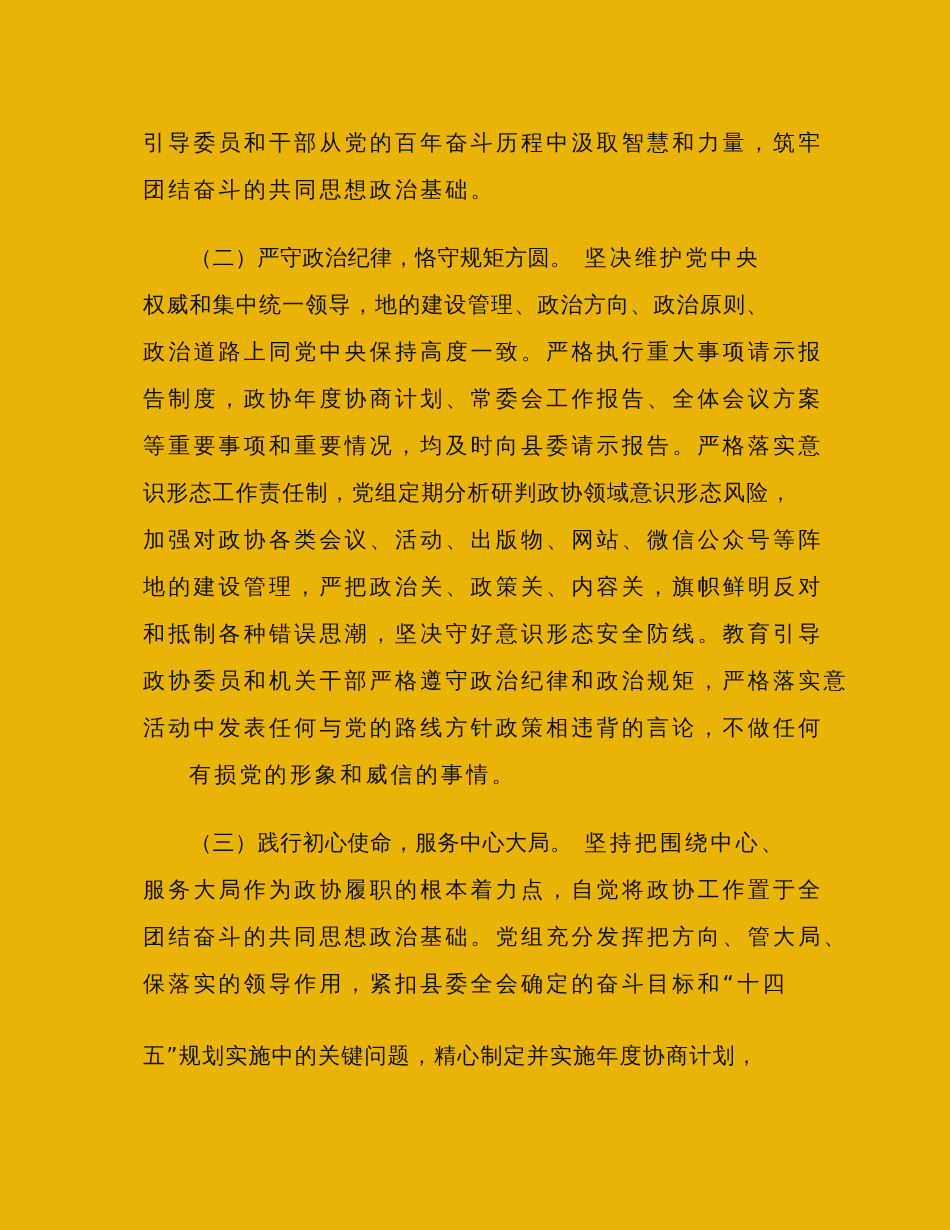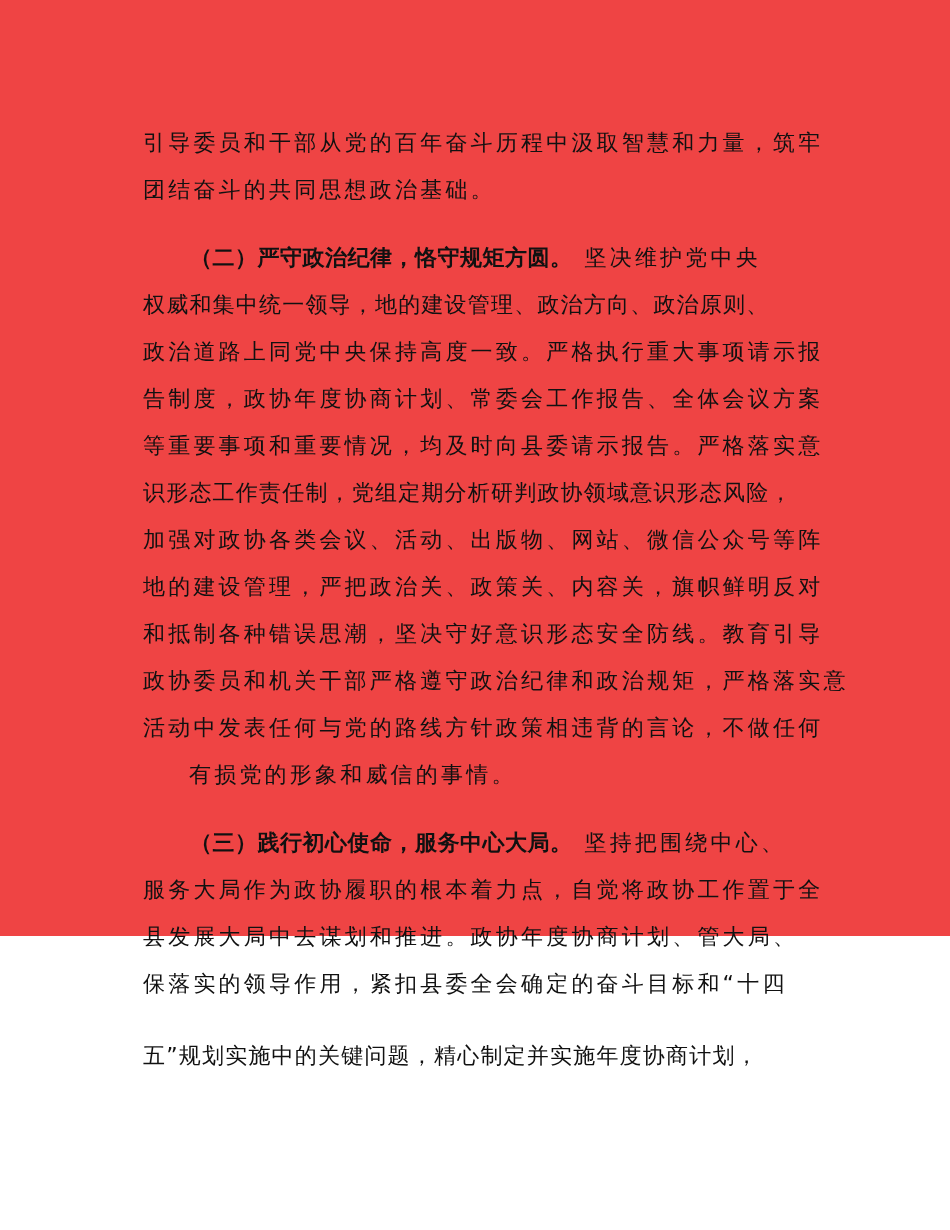--- a/index.html
+++ b/index.html
@@ -12,35 +12,35 @@
       height: 1230px;
       position: relative;
       overflow: hidden;
       font-family: "DejaVu Sans", "Liberation Sans", sans-serif;
       color: #111111;
     }
     .page {
       position: absolute;
       left: 0; top: 0;
       width: 950px;
-      height: 936px;
-      background: #ef4444;
+      height: 1230px;
+      background: #eab308;
     }
     .line {
       position: absolute;
       left: 143px;
       font-size: 22px;
       line-height: 30px;
       white-space: nowrap;
       letter-spacing: 3.2px;
       color: #111;
     }
     .line.indent { left: 190px; }
     .heading {
-      font-weight: bold;
+      font-weight: normal;
       letter-spacing: 0.5px;
       margin-top: 8px;
     }
     .tight { letter-spacing: 1.2px; }
   </style>
 </head>
 <body>
 
 <div class="page">
 
@@ -59,17 +59,17 @@
   <div class="line" style="top:572px;">地的建设管理，严把政治关、政策关、内容关，旗帜鲜明反对</div>
   <div class="line" style="top:619px;">和抵制各种错误思潮，坚决守好意识形态安全防线。教育引导</div>
   <div class="line" style="top:666px;">政协委员和机关干部严格遵守政治纪律和政治规矩，严格落实意</div>
   <div class="line" style="top:713px;">活动中发表任何与党的路线方针政策相违背的言论，不做任何</div>
   <div class="line" style="top:760px;margin-left:46px;">有损党的形象和威信的事情。</div>
 
   <div class="line indent" style="top:828px;text-align:center;">
     <span class="heading">（三）践行初心使命，服务中心大局。</span><span style="display:inline-block;width:12px;"></span><span>坚持把围绕中心、</span>
   </div>
   <div class="line" style="top:875px;">服务大局作为政协履职的根本着力点，自觉将政协工作置于全</div>
-  <div class="line" style="top:922px;">县发展大局中去谋划和推进。政协年度协商计划、管大局、</div>
+  <div class="line" style="top:922px;">团结奋斗的共同思想政治基础。党组充分发挥把方向、管大局、</div>
   <div class="line" style="top:969px;">保落实的领导作用，紧扣县委全会确定的奋斗目标和“十四</div>
   <div class="line tight" style="top:1016px;margin-top:25px;">五”规划实施中的关键问题，精心制定并实施年度协商计划，</div>
 
 </div>
 
 </body></html>

